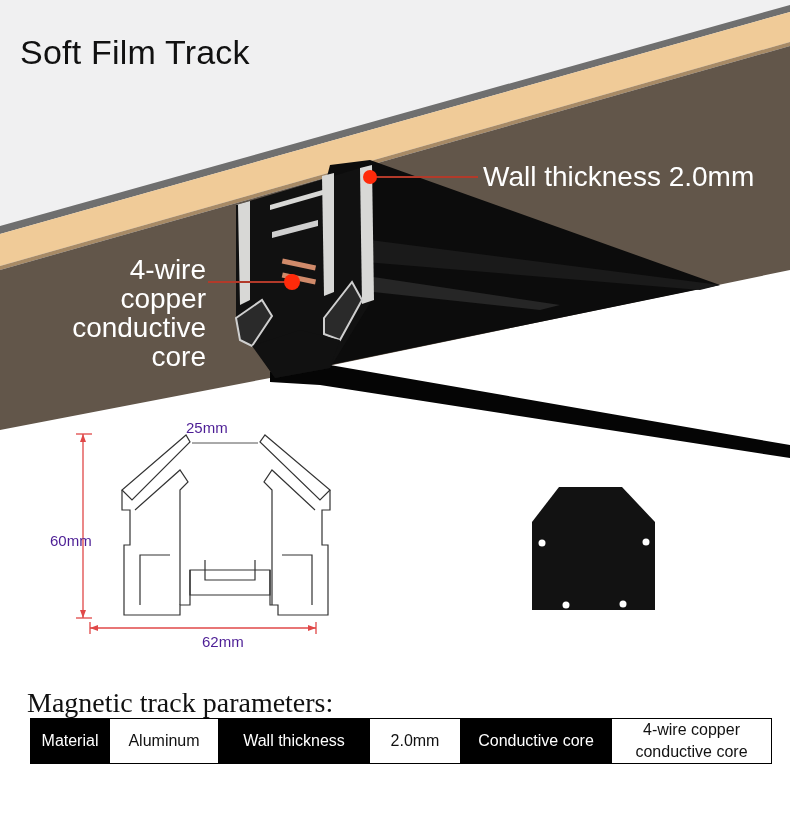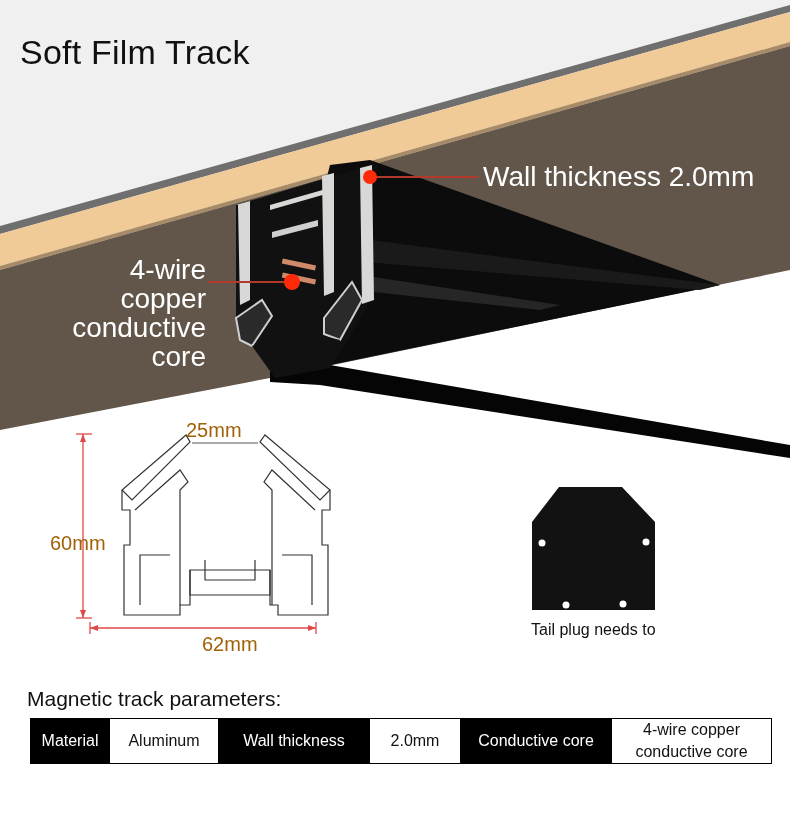--- a/index.html
+++ b/index.html
@@ -3,27 +3,27 @@
 <meta charset="utf-8">
 <style>
   html,body{margin:0;padding:0;background:#fff;}
   body{width:790px;height:814px;position:relative;overflow:hidden;font-family:"Liberation Sans",sans-serif;}
   #scene{position:absolute;left:0;top:0;width:790px;height:470px;}
   .title{position:absolute;left:20px;top:33px;font-size:34px;color:#111;letter-spacing:0.2px;}
   .callout{position:absolute;color:#fff;font-size:28px;line-height:29px;}
   .callout-wall{left:483px;top:162px;}
   .callout-core{left:38px;top:255px;text-align:right;width:168px;}
   #profile{position:absolute;left:40px;top:410px;width:300px;height:250px;}
-  .dim{position:absolute;color:#a16207;font-size:20px;}
+  .dim{position:absolute;color:#4c1d95;font-size:15px;}
   .dim-25{left:186px;top:419px;}
   .dim-60{left:50px;top:532px;}
   .dim-62{left:202px;top:633px;}
   #plug{position:absolute;left:528px;top:485px;width:130px;height:130px;}
   .plug-note{position:absolute;left:531px;top:618px;font-size:16px;line-height:24px;color:#111;}
-  .params-title{position:absolute;left:27px;top:687px;font-size:21px;color:#111;}
+  .params-title{position:absolute;left:27px;top:687px;font-size:28px;color:#111;font-family:Liberation Serif, serif;}
   table.params{position:absolute;left:30px;top:718px;border-collapse:collapse;height:40px;}
   table.params td{border:1px solid #000;font-size:16px;text-align:center;padding:0 8px;line-height:22px;}
   td.k{background:#000;color:#fff;}
   td.v{background:#fff;color:#111;}
 </style>
 </head>
 <body>
 
 <svg id="scene" viewBox="0 0 790 470">
 
@@ -111,21 +111,20 @@
 <div class="dim dim-62">62mm</div>
 
 <svg id="plug" viewBox="0 0 130 130">
   <polygon points="31,2 94,2 127,37 127,125 4,125 4,37" fill="#121212"></polygon>
   <circle cx="14" cy="58" r="3.5" fill="#fff"></circle>
   <circle cx="118" cy="57" r="3.5" fill="#fff"></circle>
   <circle cx="38" cy="120" r="3.5" fill="#fff"></circle>
   <circle cx="95" cy="119" r="3.5" fill="#fff"></circle>
 </svg>
 <div class="plug-note">
-  <div>Tail plug needs to</div>
 </div>
 
 <div class="params-title">Magnetic track parameters:</div>
 <table class="params">
   <tbody>
       <tr>
     <td class="k" style="width:62px">Material</td>
     <td class="v" style="width:92px">Aluminum</td>
     <td class="k" style="width:134px">Wall thickness</td>
     <td class="v" style="width:74px">2.0mm</td>

